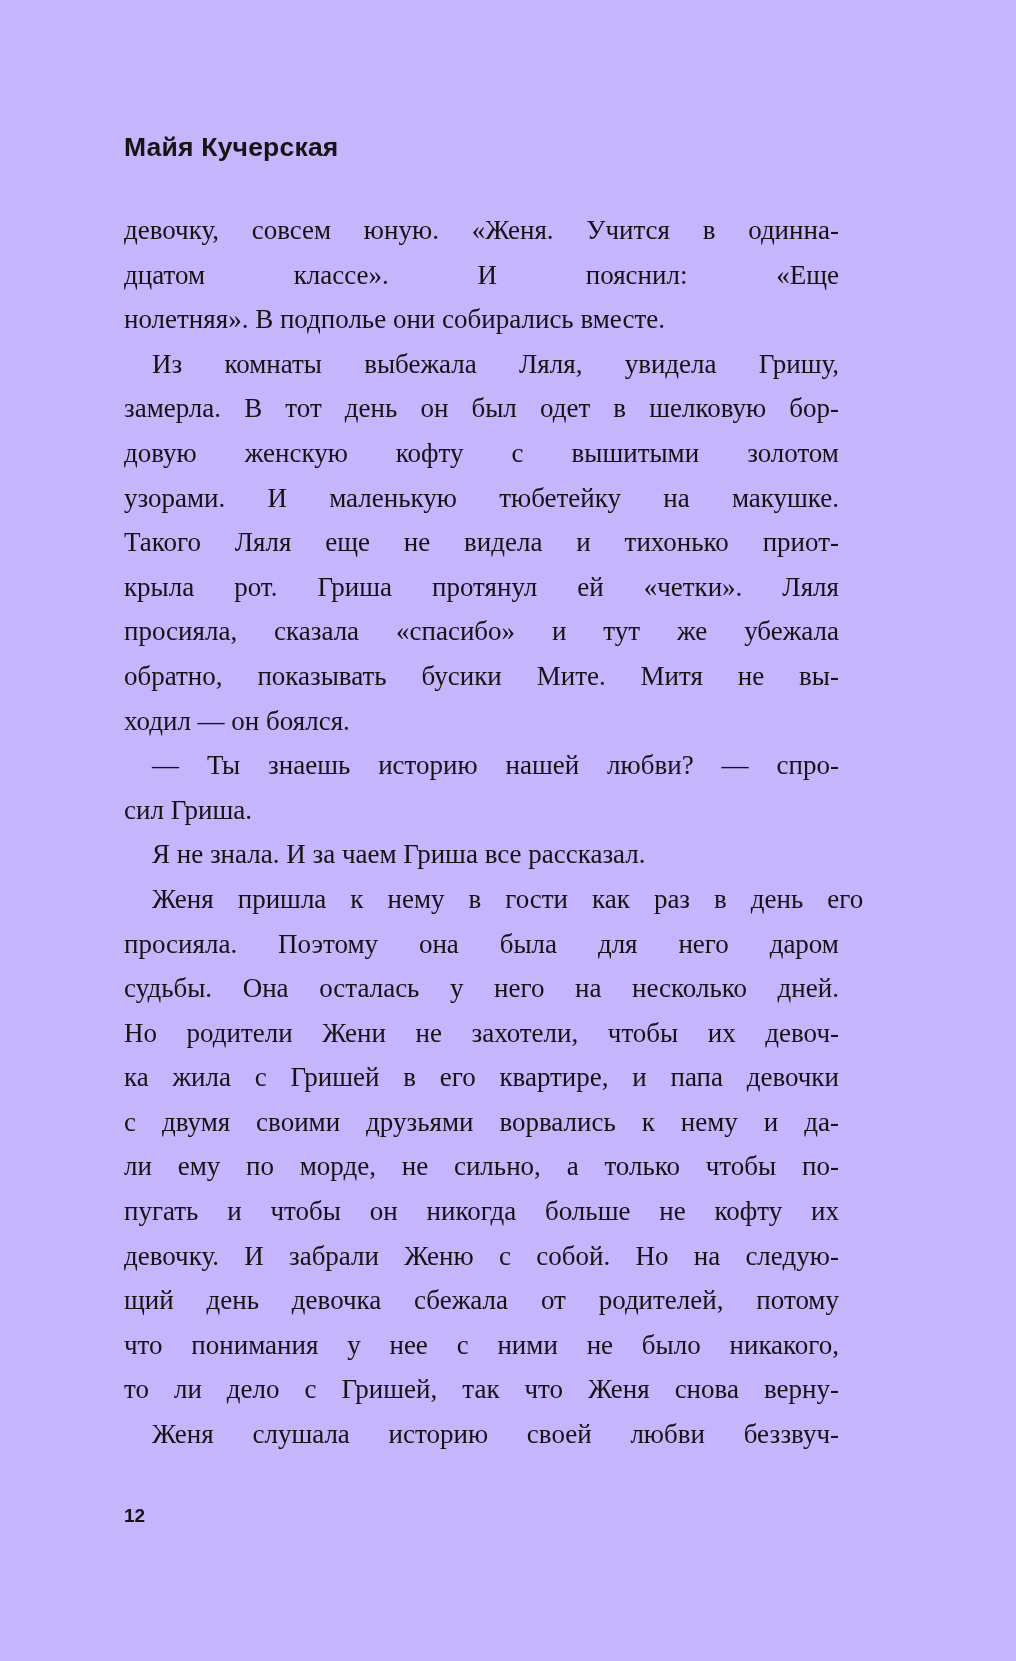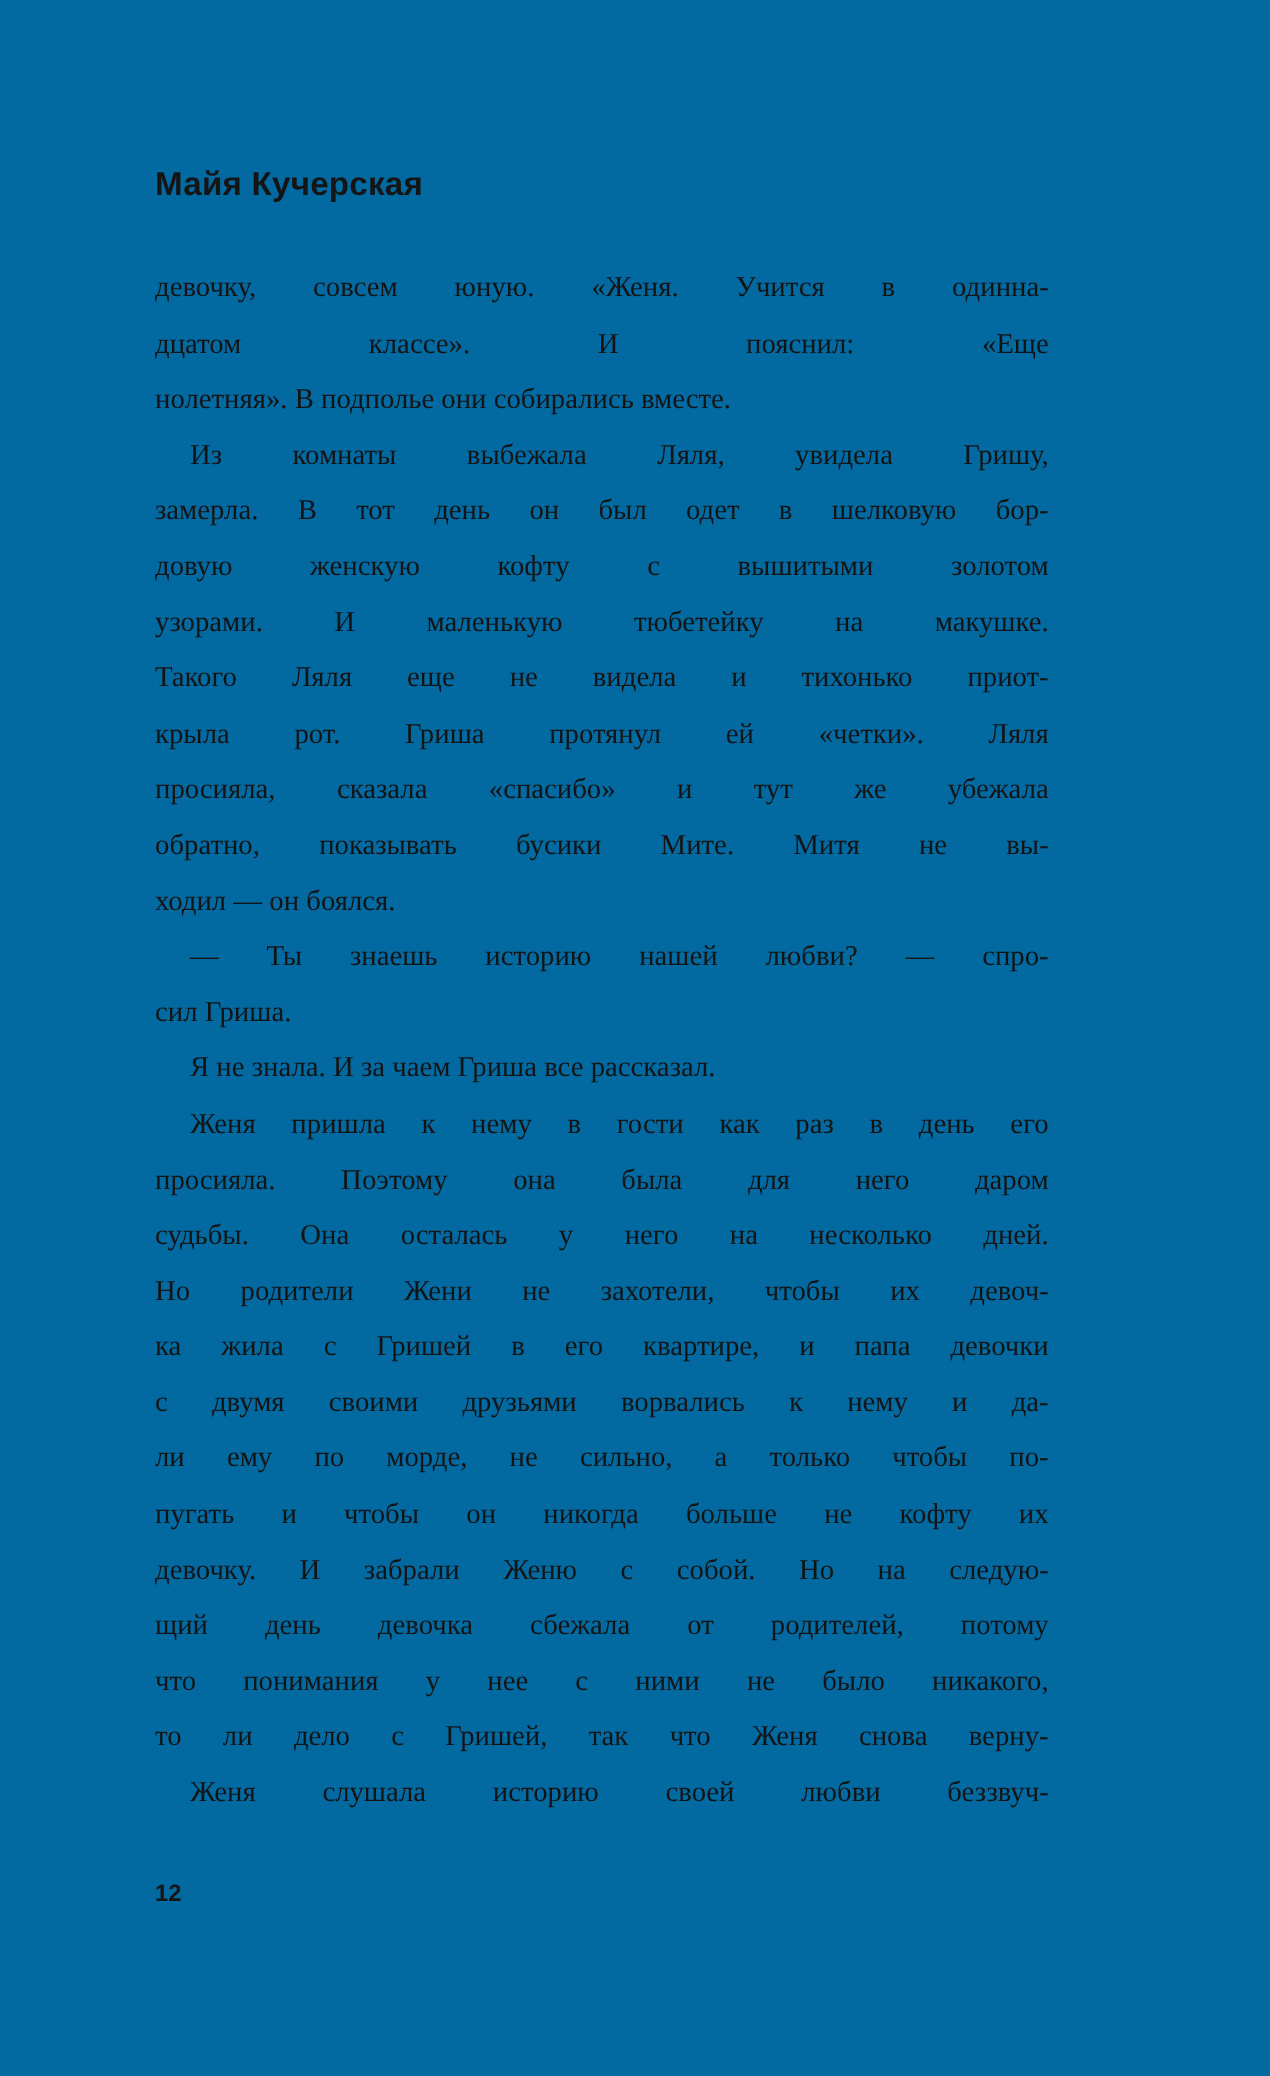--- a/index.html
+++ b/index.html
@@ -16,21 +16,21 @@
     color: #111111;
     overflow: hidden;
   }
 
   .page {
     position: absolute;
     left: 0;
     top: 0;
     width: 1016px;
     height: 1661px;
-    background: #0369a1;
+    background: #c4b5fd;
   }
 
   
   .running-head {
     position: absolute;
     left: 124px;
     top: 132px;
     font-family: "Liberation Sans", "DejaVu Sans", sans-serif;
     font-weight: 700;
     font-size: 26.5px;
@@ -48,21 +48,21 @@
   }
 
   .para {
     margin: 0;
     padding: 0;
   }
 
   
   .line {
     display: block;
-    font-size: 23px;
+    font-size: 27px;
     line-height: 44.6px;
     color: #141414;
     white-space: nowrap;
     text-align: justify;
     -webkit-font-smoothing: antialiased;
   }
 
   
   .line.just {
     display: flex;
@@ -75,20 +75,21 @@
 
   
   .line.last {
     display: block;
   }
 
   
   .line.indent {
     text-indent: 0;
     padding-left: 28px;
+    gap: 24px;
   }
   .line.just.indent {
     padding-left: 28px;
   }
 
   
   .folio {
     position: absolute;
     left: 124px;
     top: 1505px;

